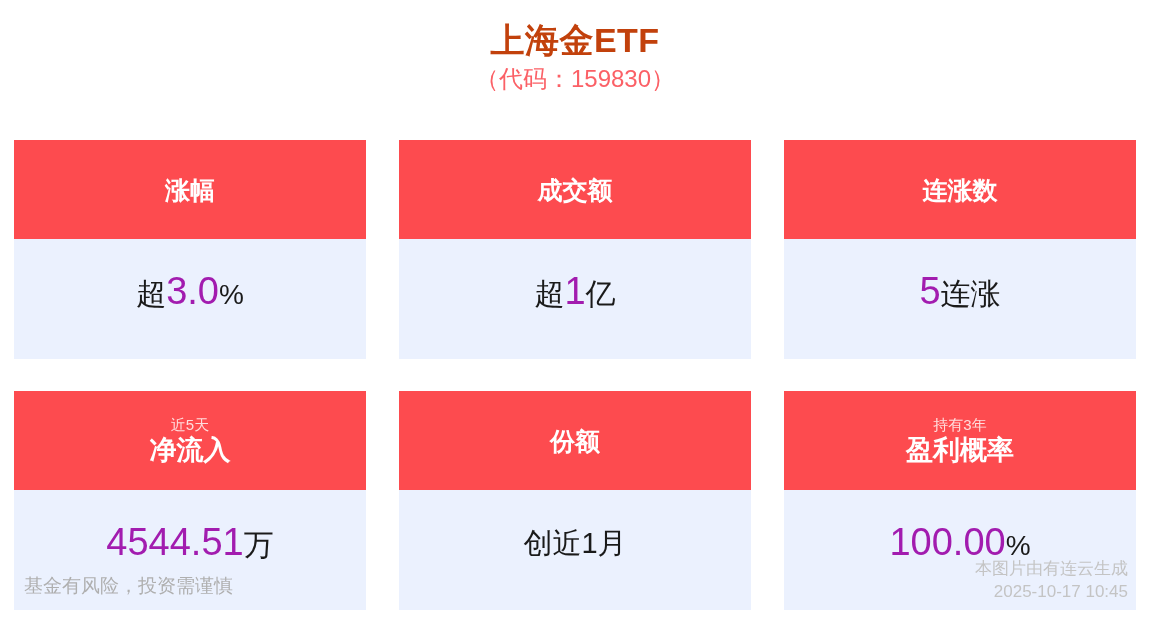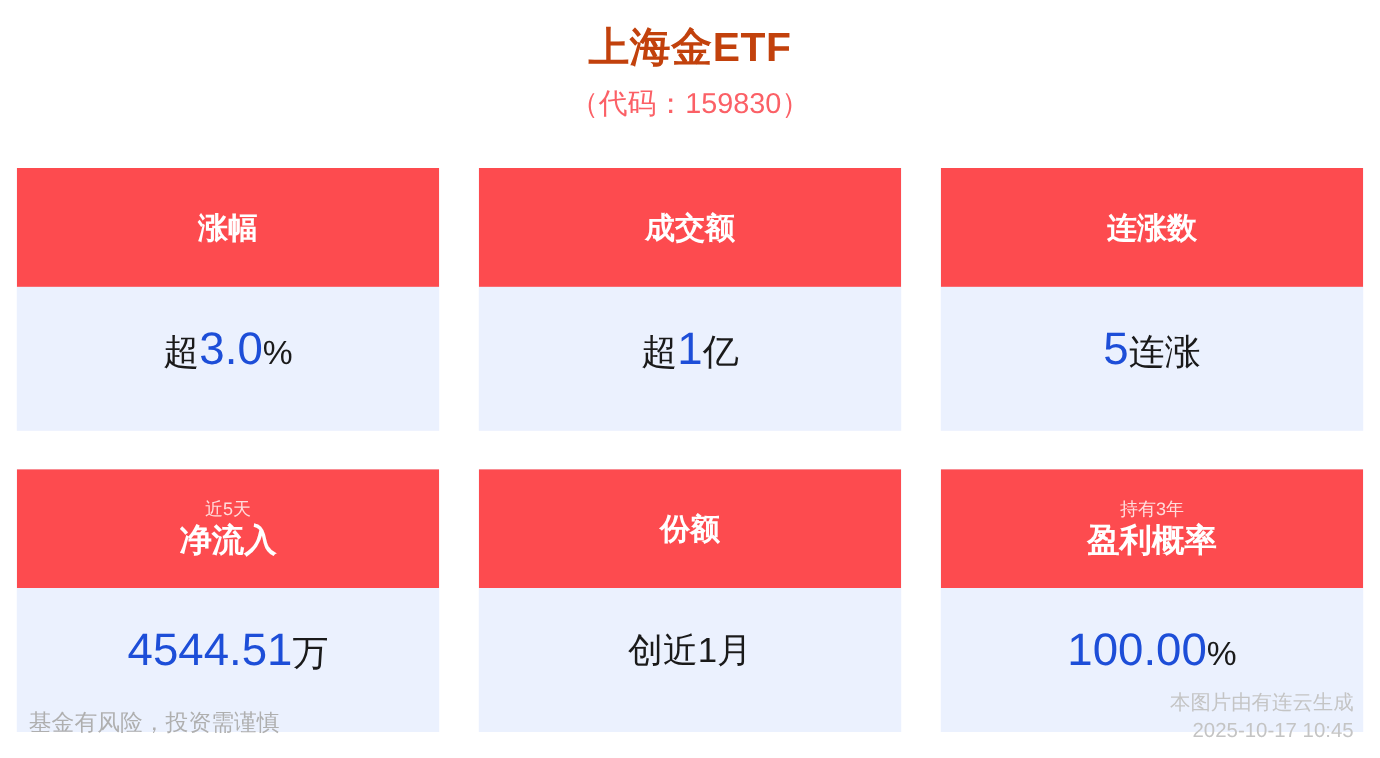--- a/index.html
+++ b/index.html
@@ -31,21 +31,21 @@
     font-size: 34px;
     font-weight: bold;
     line-height: 44px;
     letter-spacing: 0.5px;
   }
   .subtitle {
     color: #FB6066;
     font-size: 24px;
     font-weight: normal;
     line-height: 34px;
-    margin-top: 8px;
+    margin-top: 0;
   }
 
   
   .grid {
     position: absolute;
     left: 14px;
     top: 140px;
     width: 1122px;
     display: flex;
     flex-wrap: wrap;
@@ -97,21 +97,21 @@
     display: flex;
     align-items: baseline;
     justify-content: center;
     line-height: 1.15;
   }
   .big {
     font-size: 38px;
     font-weight: normal;
   }
   .num {
-    color: #1d4ed8;
+    color: #a21caf;
   }
   .unit {
     color: #1a1a1a;
   }
   .plain {
     color: #1a1a1a;
   }
   .val-sub {
     font-size: 29px;
     color: #1a1a1a;
@@ -120,21 +120,21 @@
   .val-strong {
     font-size: 35px;
     color: #FB5157;
     line-height: 1.2;
   }
 
   
   .footer {
     position: absolute;
     left: 0;
-    bottom: 0;
+    bottom: 17px;
     width: 1144px;
     height: 64px;
     box-sizing: border-box;
     padding: 0 16px 12px 24px;
     display: flex;
     align-items: flex-end;
     justify-content: space-between;
     margin-top: 32px;
   }
   .disclaimer {

